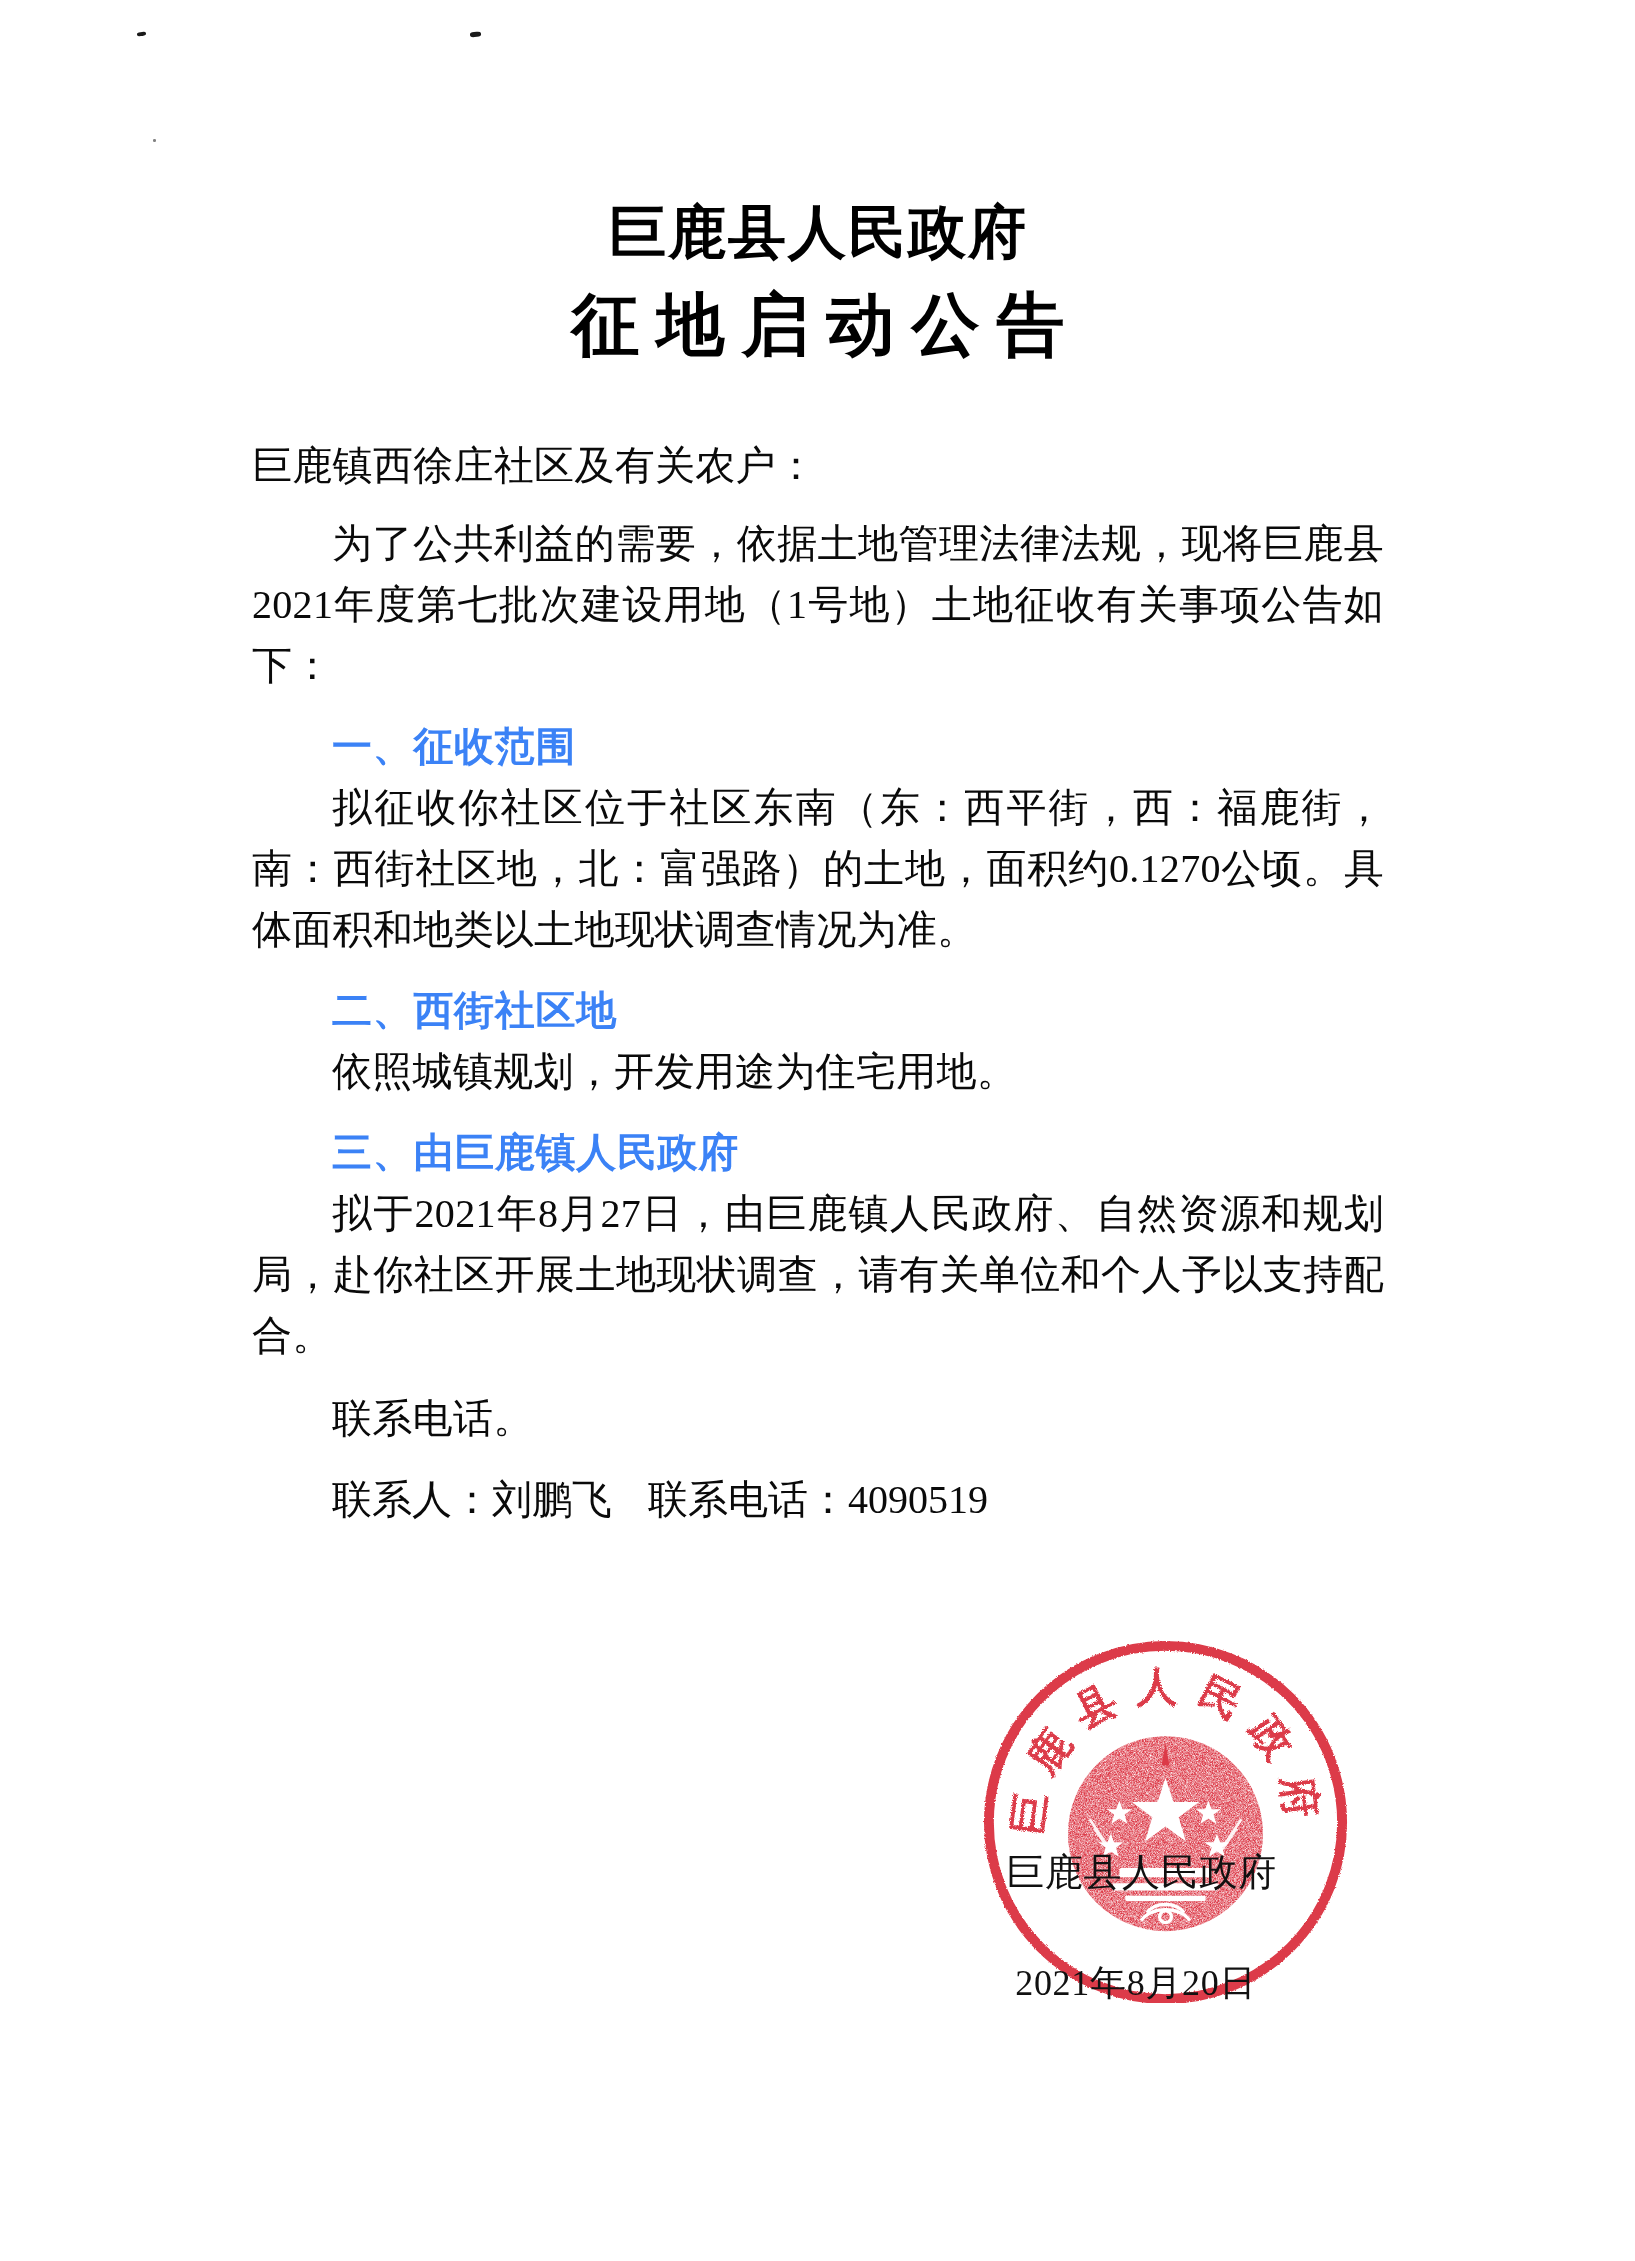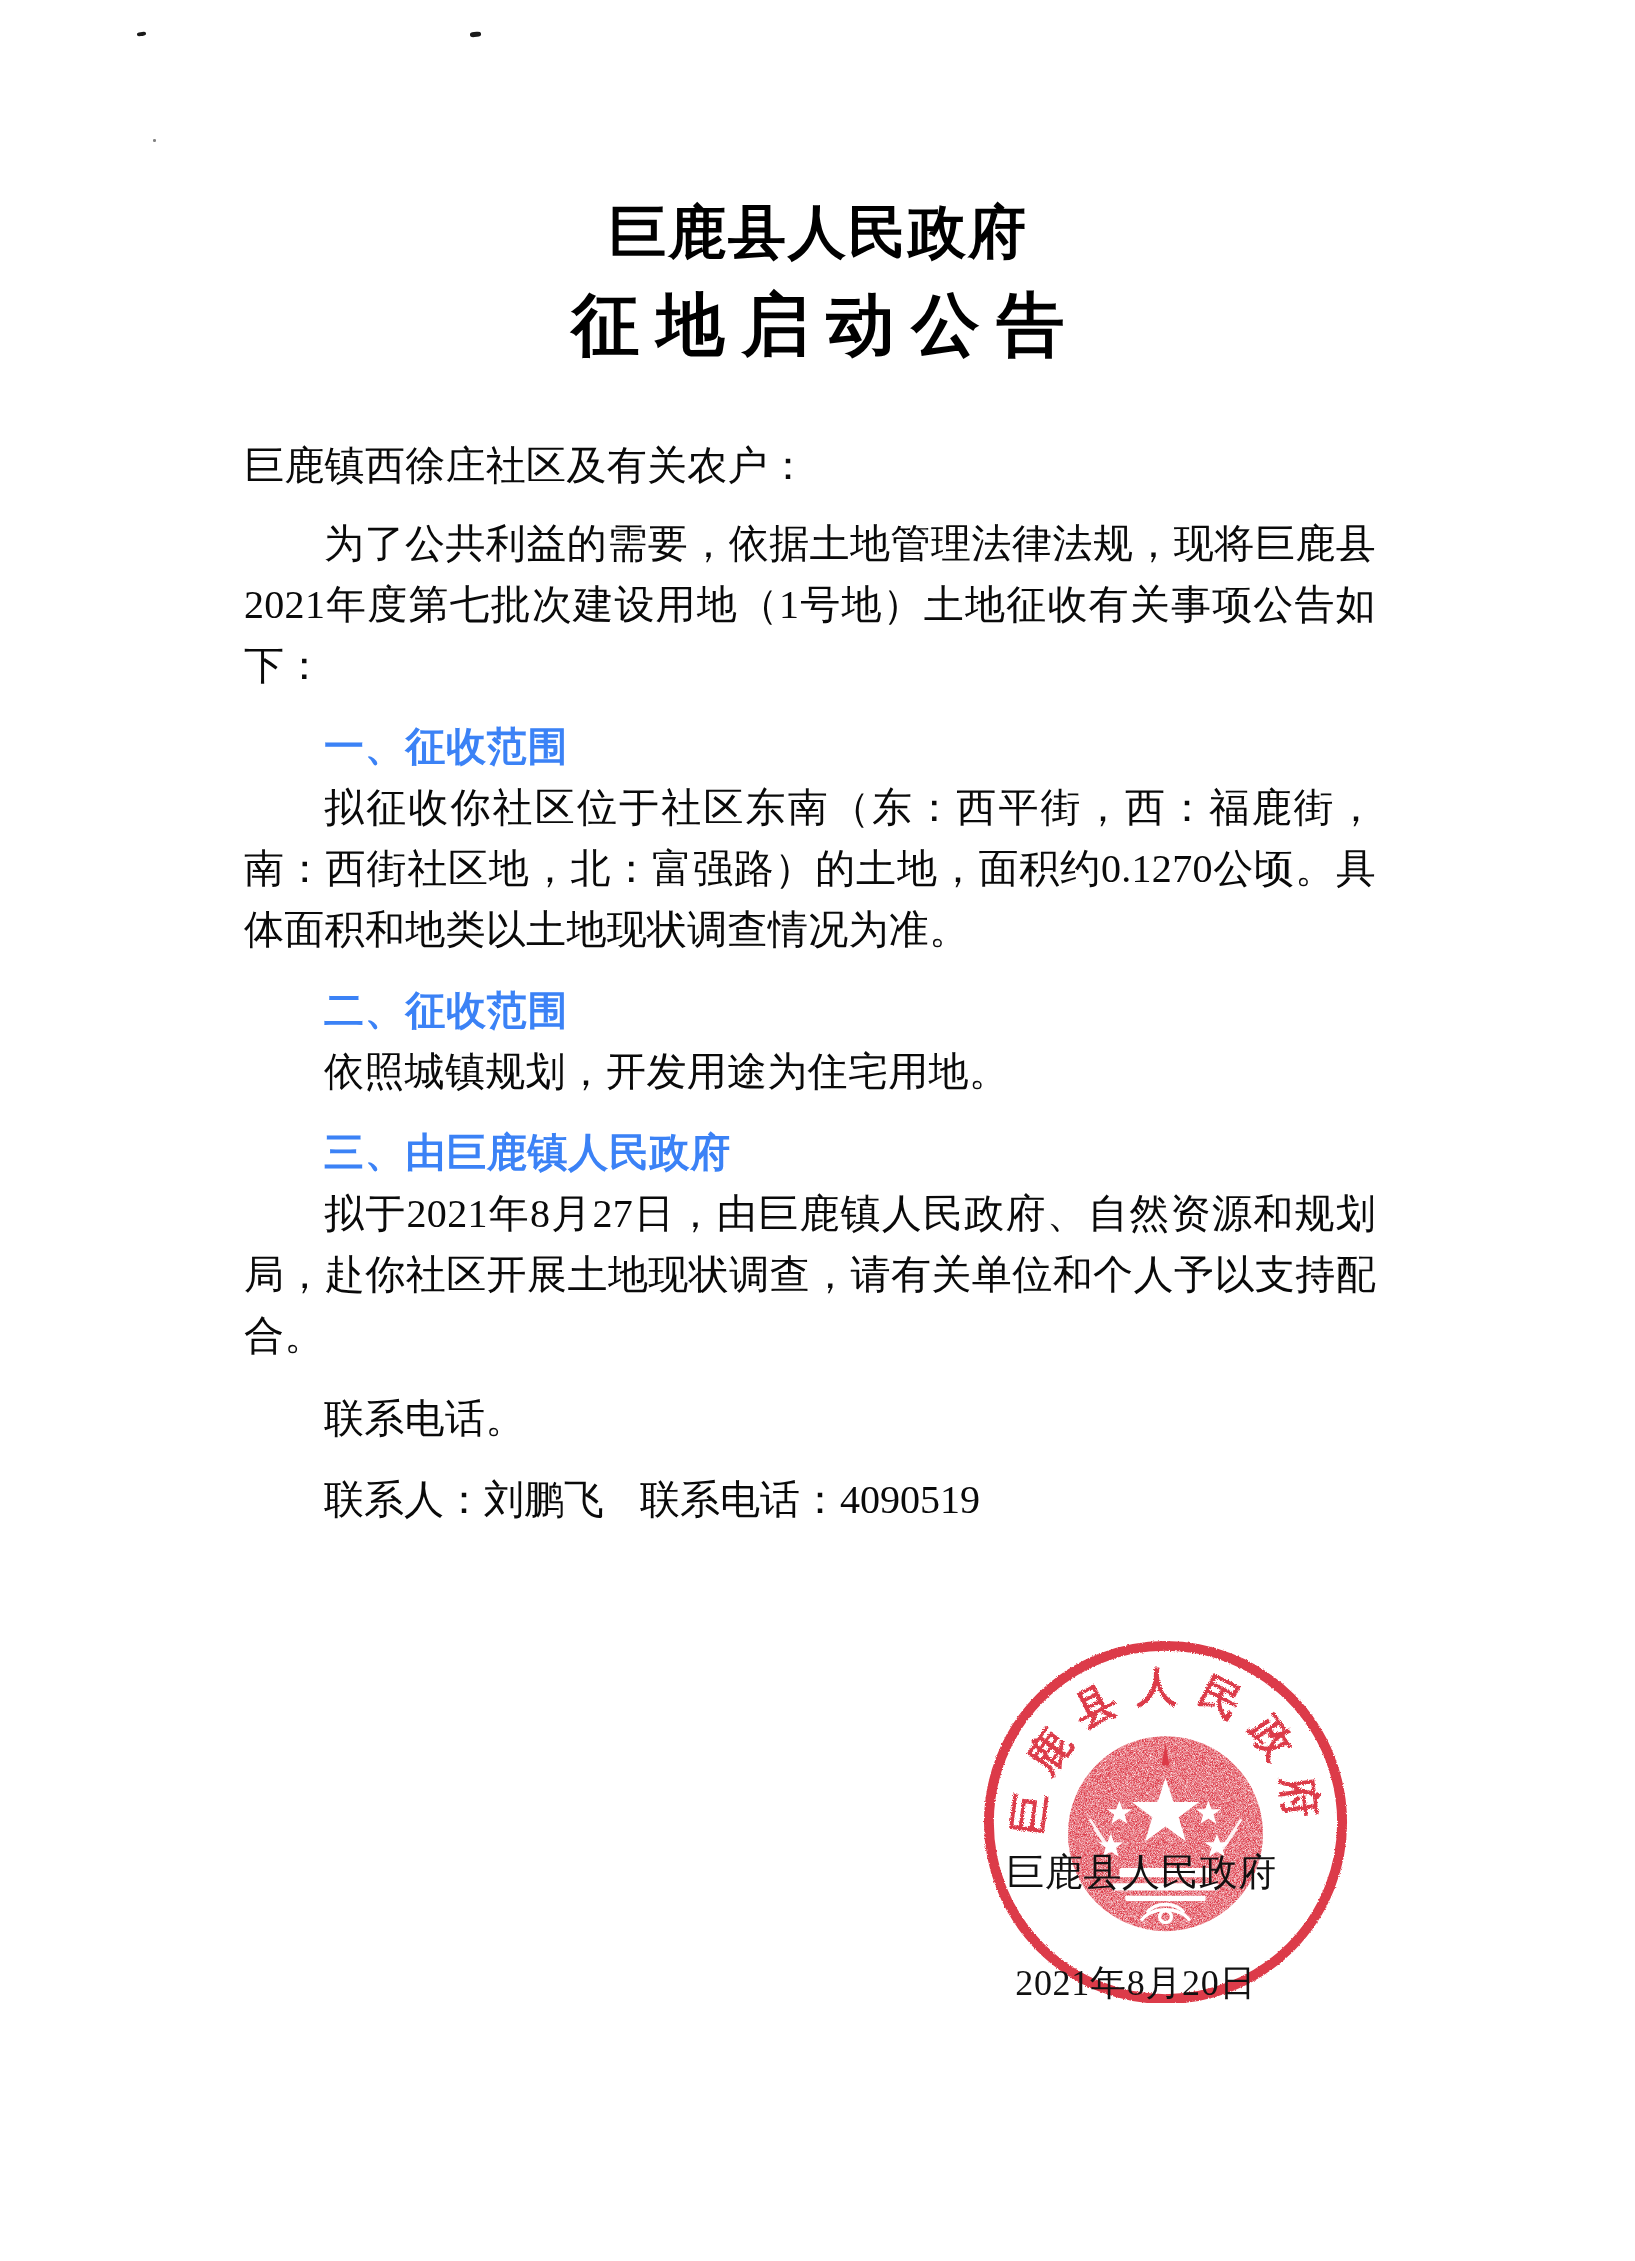--- a/index.html
+++ b/index.html
@@ -50,21 +50,21 @@
   .title-line-2 {
     font-size: 68px;
     letter-spacing: 17px;
     padding-left: 17px;
     margin-top: 9.2px;
   }
 
   
   .body-block {
     position: absolute;
-    left: 244px;
+    left: 252px;
     top: 435px;
     width: 1132px;
   }
   .para {
     font-family: "Liberation Serif", "DejaVu Serif", serif;
     font-size: 40px;
     line-height: 61px;
     color: #0a0a0a;
     text-align: justify;
     text-justify: inter-character;
@@ -153,21 +153,21 @@
 
   <div class="body-block">
 
     <p class="para">巨鹿镇西徐庄社区及有关农户：</p>
 
     <p class="para indent gap-s">为了公共利益的需要，依据土地管理法律法规，现将巨鹿县2021年度第七批次建设用地（1号地）土地征收有关事项公告如下：</p>
 
     <div class="heading">一、征收范围</div>
     <p class="para indent">拟征收你社区位于社区东南（东：西平街，西：福鹿街，南：西街社区地，北：富强路）的土地，面积约0.1270公顷。具体面积和地类以土地现状调查情况为准。</p>
 
-    <div class="heading">二、征收范围</div>
+    <div class="heading">二、西街社区地</div>
     <p class="para indent">依照城镇规划，开发用途为住宅用地。</p>
 
     <div class="heading">三、由巨鹿镇人民政府</div>
     <p class="para indent">拟于2021年8月27日，由巨鹿镇人民政府、自然资源和规划局，赴你社区开展土地现状调查，请有关单位和个人予以支持配合。</p>
 
     <p class="para indent gap-m">联系电话。</p>
 
     <div class="contact-line">
       <span>联系人：</span><span>刘鹏飞</span><span class="contact-gap"></span><span>联系电话：</span><span>4090519</span>
     </div>

